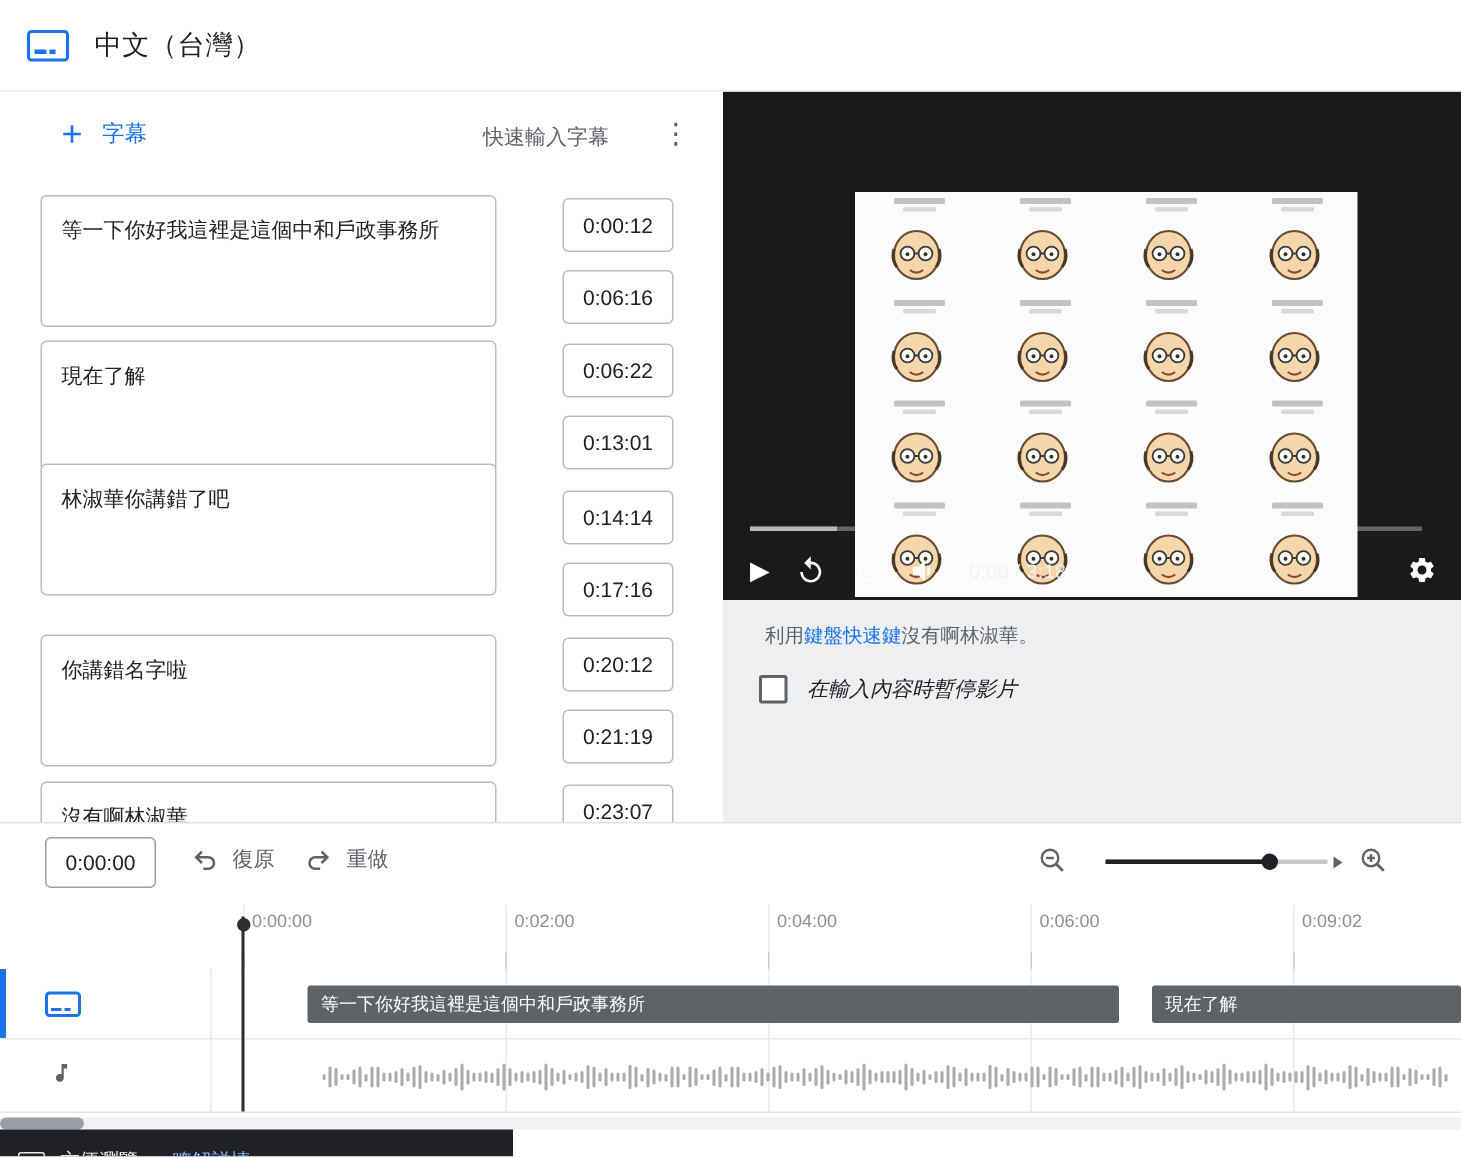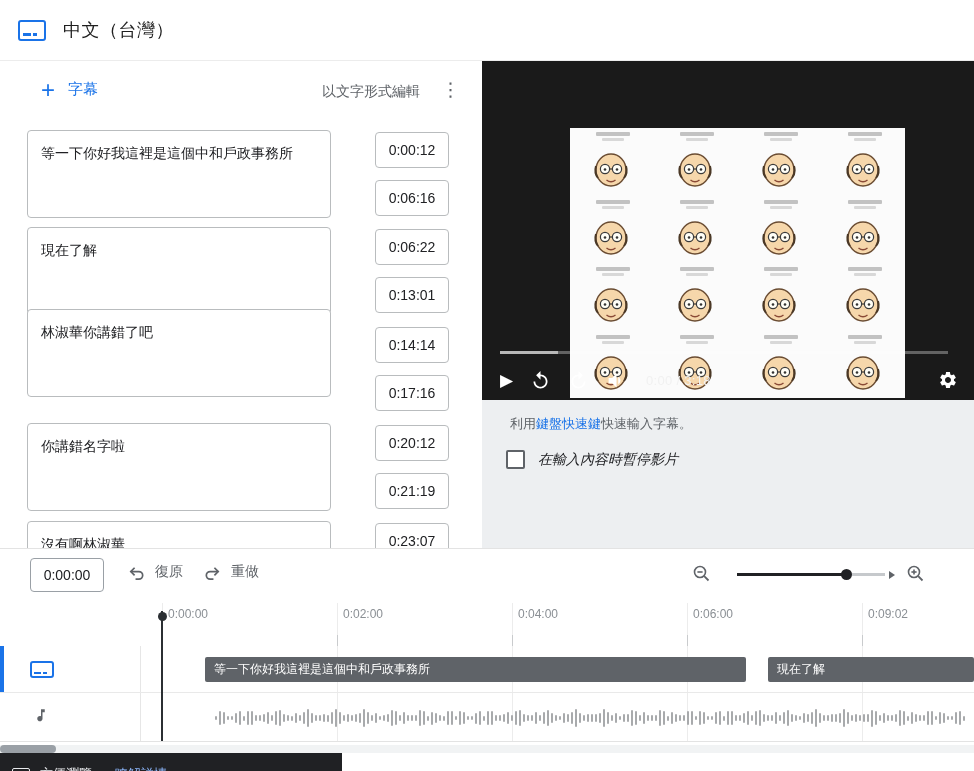--- a/index.html
+++ b/index.html
@@ -57,21 +57,21 @@
   .tip-link{color:#1a73e8;text-decoration:none;cursor:pointer;}
   .pause-row{position:absolute;left:24px;top:50px;display:flex;align-items:center;gap:13px;}
   .checkbox{width:15px;height:15px;border:2px solid #5f6368;border-radius:2px;background:#fff;cursor:pointer;}
   .pause-label{font-size:14px;color:#202124;font-style:italic;}
 
   
   .timeline{position:absolute;left:0;top:548px;right:0;bottom:0;background:#fff;border-top:1px solid #e3e3e3;}
   .time-input{position:absolute;left:30px;top:9px;width:74px;height:34px;box-sizing:border-box;
               border:1px solid #9aa0a6;border-radius:4px;text-align:center;font-size:14px;
               font-family:inherit;color:#202124;background:#fff;}
-  .tl-btn{position:absolute;top:14px;display:flex;align-items:flex-start;gap:9px;background:none;border:none;
+  .tl-btn{position:absolute;top:14px;display:flex;align-items:center;gap:9px;background:none;border:none;
           cursor:pointer;color:#5f6368;font-size:14px;font-family:inherit;padding:0;}
   .undo-btn{left:127px;} .redo-btn{left:203px;}
   .zoom-btn{position:absolute;top:15px;background:none;border:none;padding:0;cursor:pointer;}
   .zoom-out{left:692px;} .zoom-in{left:906px;}
   .slider{position:absolute;left:737px;top:24px;width:148px;height:3px;background:#c6c9cc;cursor:pointer;}
   .slider-fill{position:absolute;left:0;top:0;height:3px;width:110px;background:#202124;}
   .slider-knob{position:absolute;left:104px;top:-4px;width:11px;height:11px;border-radius:50%;
                background:#202124;cursor:pointer;}
   .slider-caret{position:absolute;right:-10px;top:-2.5px;width:0;height:0;
                 border-left:6px solid #5f6368;border-top:4px solid transparent;border-bottom:4px solid transparent;}
@@ -114,21 +114,21 @@
   <header class="header">
     <div class="cc-badge"></div>
     <div class="title">中文（台灣）</div>
   </header>
 
   <section class="left-panel">
     <button class="add-caption">
       <span class="plus">+</span>
       <span>字幕</span>
     </button>
-    <button class="edit-text">以文字形式編輯</button>
+    <button class="edit-text">快速輸入字幕</button>
     <button class="kebab">⋮</button>
     <div id="subtitle-list">
         <div class="sub-box" style="top: 69px;">等一下你好我這裡是這個中和戶政事務所</div>
         <div class="stamp" style="top: 71px;">0:00:12</div>
         <div class="stamp" style="top: 119px;">0:06:16</div>
         <div class="sub-box" style="top: 166px;">現在了解</div>
         <div class="stamp" style="top: 168px;">0:06:22</div>
         <div class="stamp" style="top: 216px;">0:13:01</div>
         <div class="sub-box" style="top: 248px;">林淑華你講錯了吧</div>
         <div class="stamp" style="top: 266px;">0:14:14</div>
@@ -394,21 +394,21 @@
         </button>
         <span class="time">0:00 / 3:18</span>
         <button class="pbtn gear">
           <svg width="20" height="20" viewBox="0 0 24 24">
             <path fill="#fff" d="M19.14 12.94c.04-.3.06-.61.06-.94s-.02-.64-.07-.94l2.03-1.58c.18-.14.23-.41.12-.61l-1.92-3.32c-.12-.22-.37-.29-.59-.22l-2.39.96c-.5-.38-1.03-.7-1.62-.94l-.36-2.54c-.04-.24-.24-.41-.48-.41h-3.84c-.24 0-.43.17-.47.41l-.36 2.54c-.59.24-1.13.57-1.62.94l-2.39-.96c-.22-.08-.47 0-.59.22L2.74 8.87c-.12.21-.08.47.12.61l2.03 1.58c-.05.3-.09.63-.09.94s.02.64.07.94l-2.03 1.58c-.18.14-.23.41-.12.61l1.92 3.32c.12.22.37.29.59.22l2.39-.96c.5.38 1.03.7 1.62.94l.36 2.54c.05.24.24.41.48.41h3.84c.24 0 .44-.17.47-.41l.36-2.54c.59-.24 1.13-.56 1.62-.94l2.39.96c.22.08.47 0 .59-.22l1.92-3.32c.12-.22.07-.47-.12-.61l-2.01-1.58zM12 15.6c-1.98 0-3.6-1.62-3.6-3.6s1.62-3.6 3.6-3.6 3.6 1.62 3.6 3.6-1.62 3.6-3.6 3.6z"></path>
           </svg>
         </button>
       </div>
     </div>
     <div class="below">
-      <p class="tip"><span>利用</span><a class="tip-link">鍵盤快速鍵</a><span>快速輸入字幕。</span></p>
+      <p class="tip"><span>利用</span><a class="tip-link">鍵盤快速鍵</a><span>沒有啊林淑華。</span></p>
       <div class="pause-row">
         <span class="checkbox"></span>
         <span class="pause-label">在輸入內容時暫停影片</span>
       </div>
     </div>
   </section>
 
   <section class="timeline">
     <input class="time-input" value="0:00:00" style="">
     <button class="tl-btn undo-btn">

